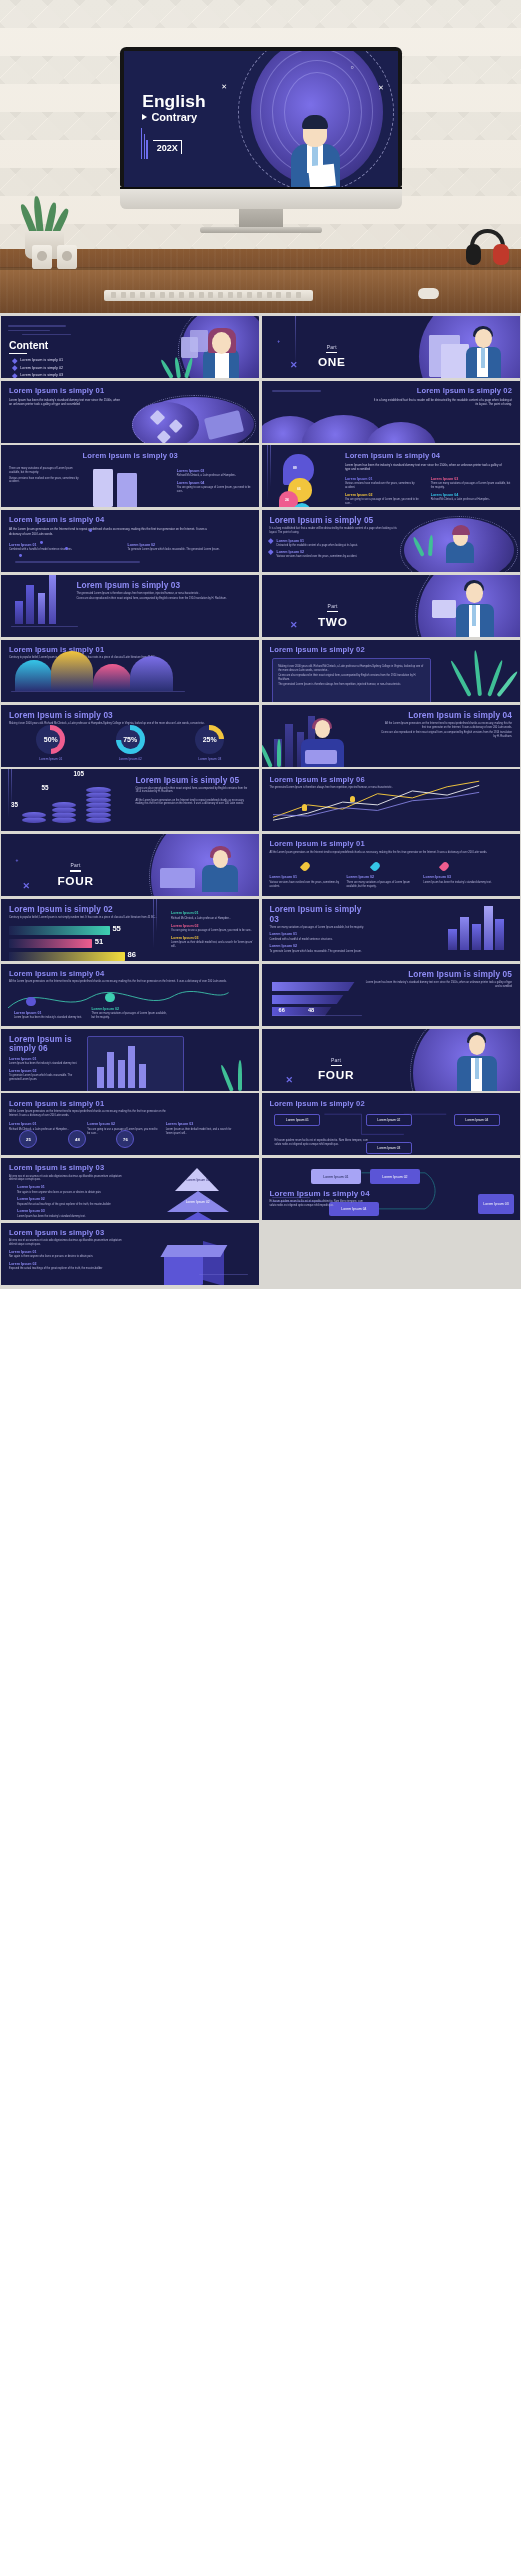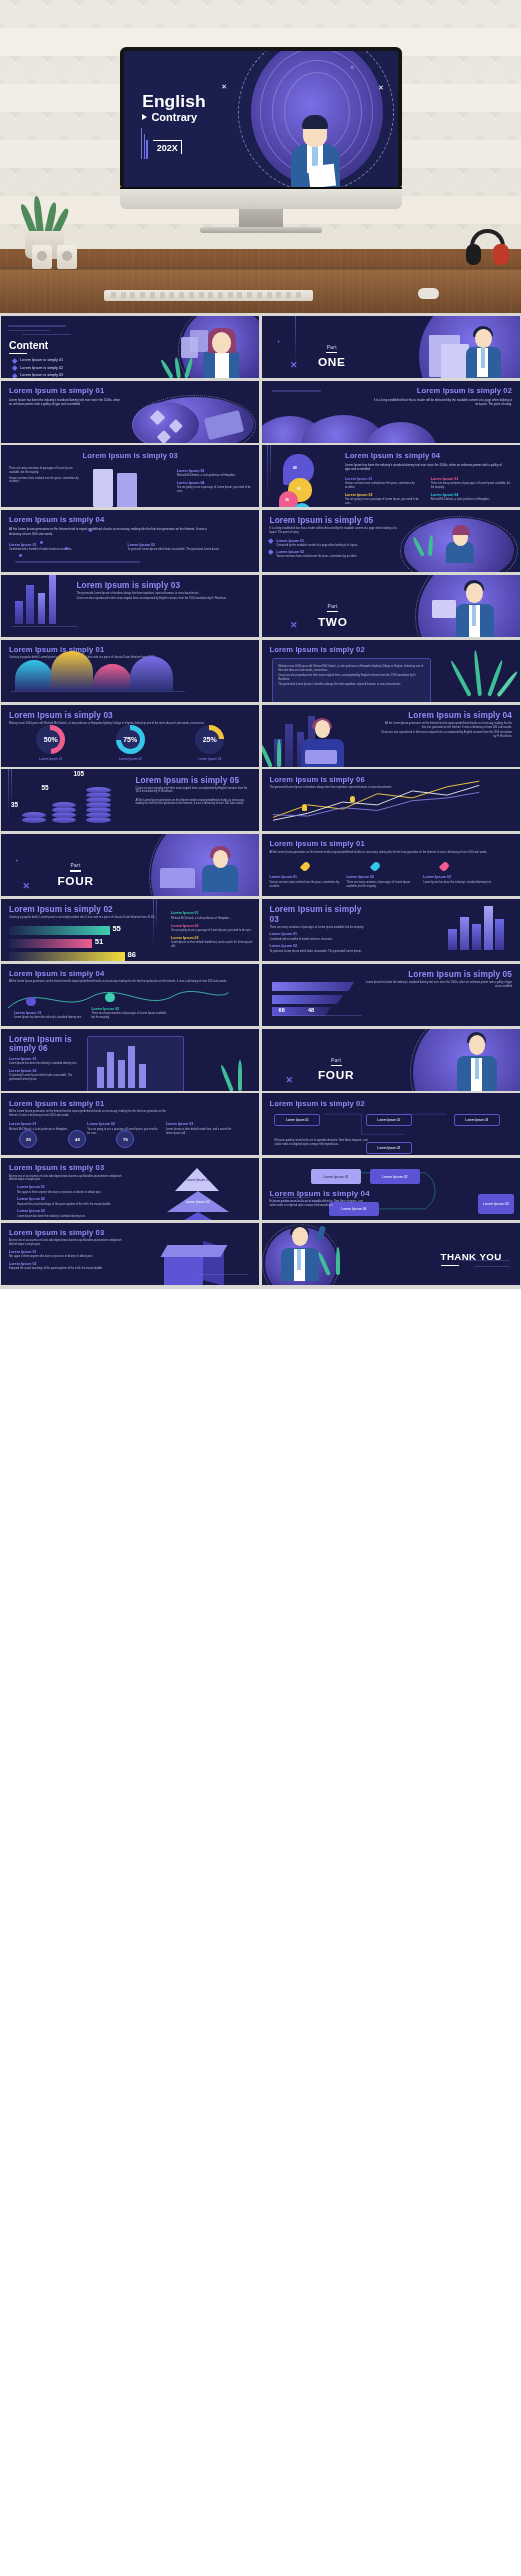--- a/index.html
+++ b/index.html
@@ -849,38 +849,16 @@
         <p class="bs">Expound the actual teachings of the great explorer of the truth, the master-builder</p>
       </div>
       <div style="position:absolute;right:31px;top:18px;width:64px;height:51px">
         <div style="position:absolute;left:0;top:9.7px;width:39px;height:39px;background:#5b55d6;transform:skewY(-16deg)"></div>
         <div style="position:absolute;left:39px;top:2.8px;width:21px;height:39px;background:#3f3aa8;transform:skewY(16deg)"></div>
         <div style="position:absolute;left:0;top:0;width:60px;height:19.5px;background:#8b88ea;transform:skewX(-30deg) scaleY(.6)"></div>
       </div>
       <div class="ghost-line" style="right:11px;bottom:9.7px;width:49px"></div>
     </div>
 
-    <div class="slide">
-      <div class="circ-art" style="left:2.8px;top:4.2px;width:72px;height:72px"></div>
-      <div class="blob dash" style="left:0;top:1.4px;width:78px;height:78px;background:none"></div>
-      <div class="fig" style="left:18px;bottom:4.2px;width:40px;height:58px">
-        <span class="f-body" style="left:1.4px;top:25px;width:38px;height:33px"></span>
-        <span class="f-shirt" style="left:14px;top:26.4px;width:11px;height:32px"></span>
-        <span class="f-tie" style="left:17.4px;top:26.4px;width:4.2px;height:21px"></span>
-        <span class="f-hair" style="left:9.7px;top:1.4px;width:19.5px;height:11px;background:#1b2340"></span>
-        <span class="f-head" style="left:11.8px;top:4.2px;width:16.7px;height:19.5px"></span>
-        <span style="position:absolute;right:-4.2px;top:2.8px;width:6.3px;height:15.3px;border-radius:3.5px;background:#2d5f9e;transform:rotate(18deg)"></span>
-      </div>
-      <div class="plantart" style="left:64px;bottom:9.7px;width:22px;height:28px">
-        <i style="left:1.4px;height:25px;transform:rotate(-24deg)"></i>
-          <i style="left:9.7px;height:28px"></i>
-      </div>
-      <div class="thank">
-        <div class="tt">THANK YOU</div>
-        <div class="rule" style="margin-top:2.8px"></div>
-      </div>
-      <div class="ghost-line" style="right:9.7px;bottom:23.6px;width:49px"></div>
-      <div class="ghost-line" style="right:9.7px;bottom:18px;width:36px"></div>
-    </div>
 
   </div>
 </div>
 
 
 </body></html>

